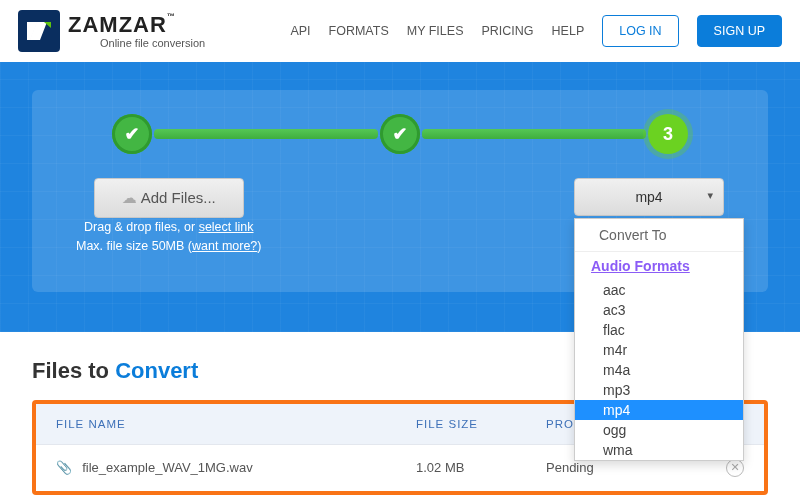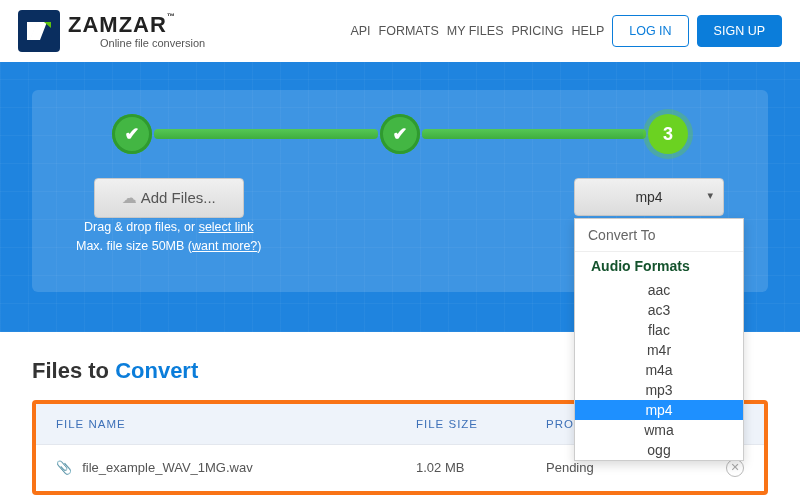--- a/index.html
+++ b/index.html
@@ -4,43 +4,43 @@
   <style>
     * { margin: 0; padding: 0; box-sizing: border-box; }
     body { font-family: -apple-system, BlinkMacSystemFont, "Segoe UI", Arial, sans-serif; font-size: 14px; color: #333; width: 800px; }
     .header { display: flex; align-items: center; justify-content: space-between; padding: 10px 18px; background: #fff; }
     .logo { display: flex; align-items: center; gap: 8px; }
     .logo-mark { width: 42px; height: 42px; background: #0a2e5f; border-radius: 4px; display: flex; align-items: center; justify-content: center; }
     .logo-text { display: flex; flex-direction: column; line-height: 1.1; }
     .logo-name { font-size: 22px; font-weight: 700; letter-spacing: 1px; color: #222; }
     .logo-name sup { font-size: 8px; vertical-align: top; }
     .logo-tag { font-size: 11px; color: #555; margin-left: 32px; }
-    .nav { display: flex; align-items: center; gap: 8px; }
+    .nav { display: flex; align-items: center; gap: 18px; }
     .nav a { color: #555; text-decoration: none; font-size: 12.5px; }
     .nav .caret { color: #0b7dda; font-size: 10px; }
     .btn-outline { border: 1px solid #0b7dda; color: #0b7dda; padding: 8px 16px; border-radius: 4px; background: #fff; font-size: 12.5px; cursor: pointer; }
     .btn-primary-nav { background: #0b7dda; color: #fff; border: 1px solid #0b7dda; padding: 8px 16px; border-radius: 4px; font-size: 12.5px; cursor: pointer; }
     .hero { background: #1f84df; background-image: linear-gradient(rgba(31,132,223,0.15), rgba(31,132,223,0.15)); padding: 14px 32px 40px; position: relative; }
     .hero::before { content:""; position:absolute; inset:0; background: repeating-linear-gradient(0deg, rgba(255,255,255,0.04) 0 1px, transparent 1px 28px), repeating-linear-gradient(90deg, rgba(255,255,255,0.04) 0 1px, transparent 1px 28px); pointer-events:none;}
     .panel { background: rgba(255,255,255,0.14); border-radius: 6px; padding: 24px 44px 36px; margin-top: 14px; position:relative; }
     .steps { display: flex; align-items: center; justify-content: space-between; padding: 0 36px 6px; }
     .step-circle { width: 40px; height: 40px; border-radius: 50%; background: #43b643; display: flex; align-items: center; justify-content: center; color: #fff; font-weight: 700; position: relative; box-shadow: inset 0 0 0 3px #2f9a2f; }
     .step3 { background: #6bd221; box-shadow: 0 0 0 5px rgba(107,210,33,0.3); font-size: 18px;}
     .connector { flex: 1; height: 10px; background: linear-gradient(#55c755,#3fae3f); margin: 0 2px; border-radius: 4px;}
     .controls { display: flex; align-items: flex-start; justify-content: space-between; margin-top: 18px; gap: 30px; }
     .col { display: flex; flex-direction: column; align-items: center; text-align: center; color: #fff; font-size: 12.5px; }
     .btn-add { background: linear-gradient(#f0f0f0,#dcdcdc); color: #555; border: 1px solid #c8c8c8; border-radius: 4px; padding: 10px 22px; font-size: 15px; cursor: pointer; min-width: 150px;}
     .btn-convert { background: linear-gradient(#73d823,#5fc40f); color: #fff; border: none; border-radius: 4px; padding: 10px 20px; font-size: 15px; cursor: pointer; min-width: 150px;}
     .sel-wrap { position: relative; }
     .sel { background: linear-gradient(#f0f0f0,#dcdcdc); border: 1px solid #c8c8c8; border-radius: 4px; padding: 10px 40px; font-size: 14px; color: #333; min-width: 150px; text-align: center; cursor: pointer; position: relative;}
     .sel::after { content:"▾"; position:absolute; right:10px; top:10px; font-size:11px; color:#555;}
     .dropdown { position: absolute; top: 40px; left: 0; right: -8px; background: #fff; border: 1px solid #ccc; color: #333; text-align: left; z-index: 10; font-size: 14px; box-shadow: 0 4px 10px rgba(0,0,0,0.15); min-width: 170px;}
-    .dd-head { padding: 8px 13px; color: #666; border-bottom: 1px solid #eee;}
-    .dd-group { padding: 6px 16px; font-weight: 700; color: #14532d;}
-    .dd-item { padding: 2px 28px; color: #444; cursor: pointer; text-align: center;}
+    .dd-head { padding: 8px 24px; color: #666; border-bottom: 1px solid #eee;}
+    .dd-group { padding: 6px 16px; font-weight: 700; color: #8b5cf6; text-decoration: underline;}
+    .dd-item { padding: 2px 28px; color: #444; cursor: pointer;}
     .dd-item.sel-item { background: #1e90ff; color: #fff;}
     .hint { margin-top: 0; line-height: 1.5;}
     .hint a, .hint u { color: #fff; text-decoration: underline; cursor:pointer;}
     .agree { margin-top: 12px;}
     .agree a { color:#fff; text-decoration: underline;}
     .email-row { margin-top: 10px; display:flex; align-items:center; gap:8px; font-size:12.5px;}
     .env { color:#fff;}
     .section { padding: 26px 32px 10px; }
     .section-title { font-size: 22px; font-weight: 600; }
     .section-title .accent { color: #0b7dda; }
@@ -108,22 +108,22 @@
           <div class="dd-head">Convert To</div>
           <div class="dd-group">Audio Formats</div>
           <div id="dd-list">
               <div class="dd-item">aac</div>
               <div class="dd-item">ac3</div>
               <div class="dd-item">flac</div>
               <div class="dd-item">m4r</div>
               <div class="dd-item">m4a</div>
               <div class="dd-item">mp3</div>
               <div class="dd-item sel-item">mp4</div>
+              <div class="dd-item">ogg</div>
               <div class="dd-item">wma</div>
-              <div class="dd-item">ogg</div>
             </div>
         </div>
       </div>
 
     </div>
   </div>
 </section>
 
 <section class="section">
   <h2 class="section-title">

